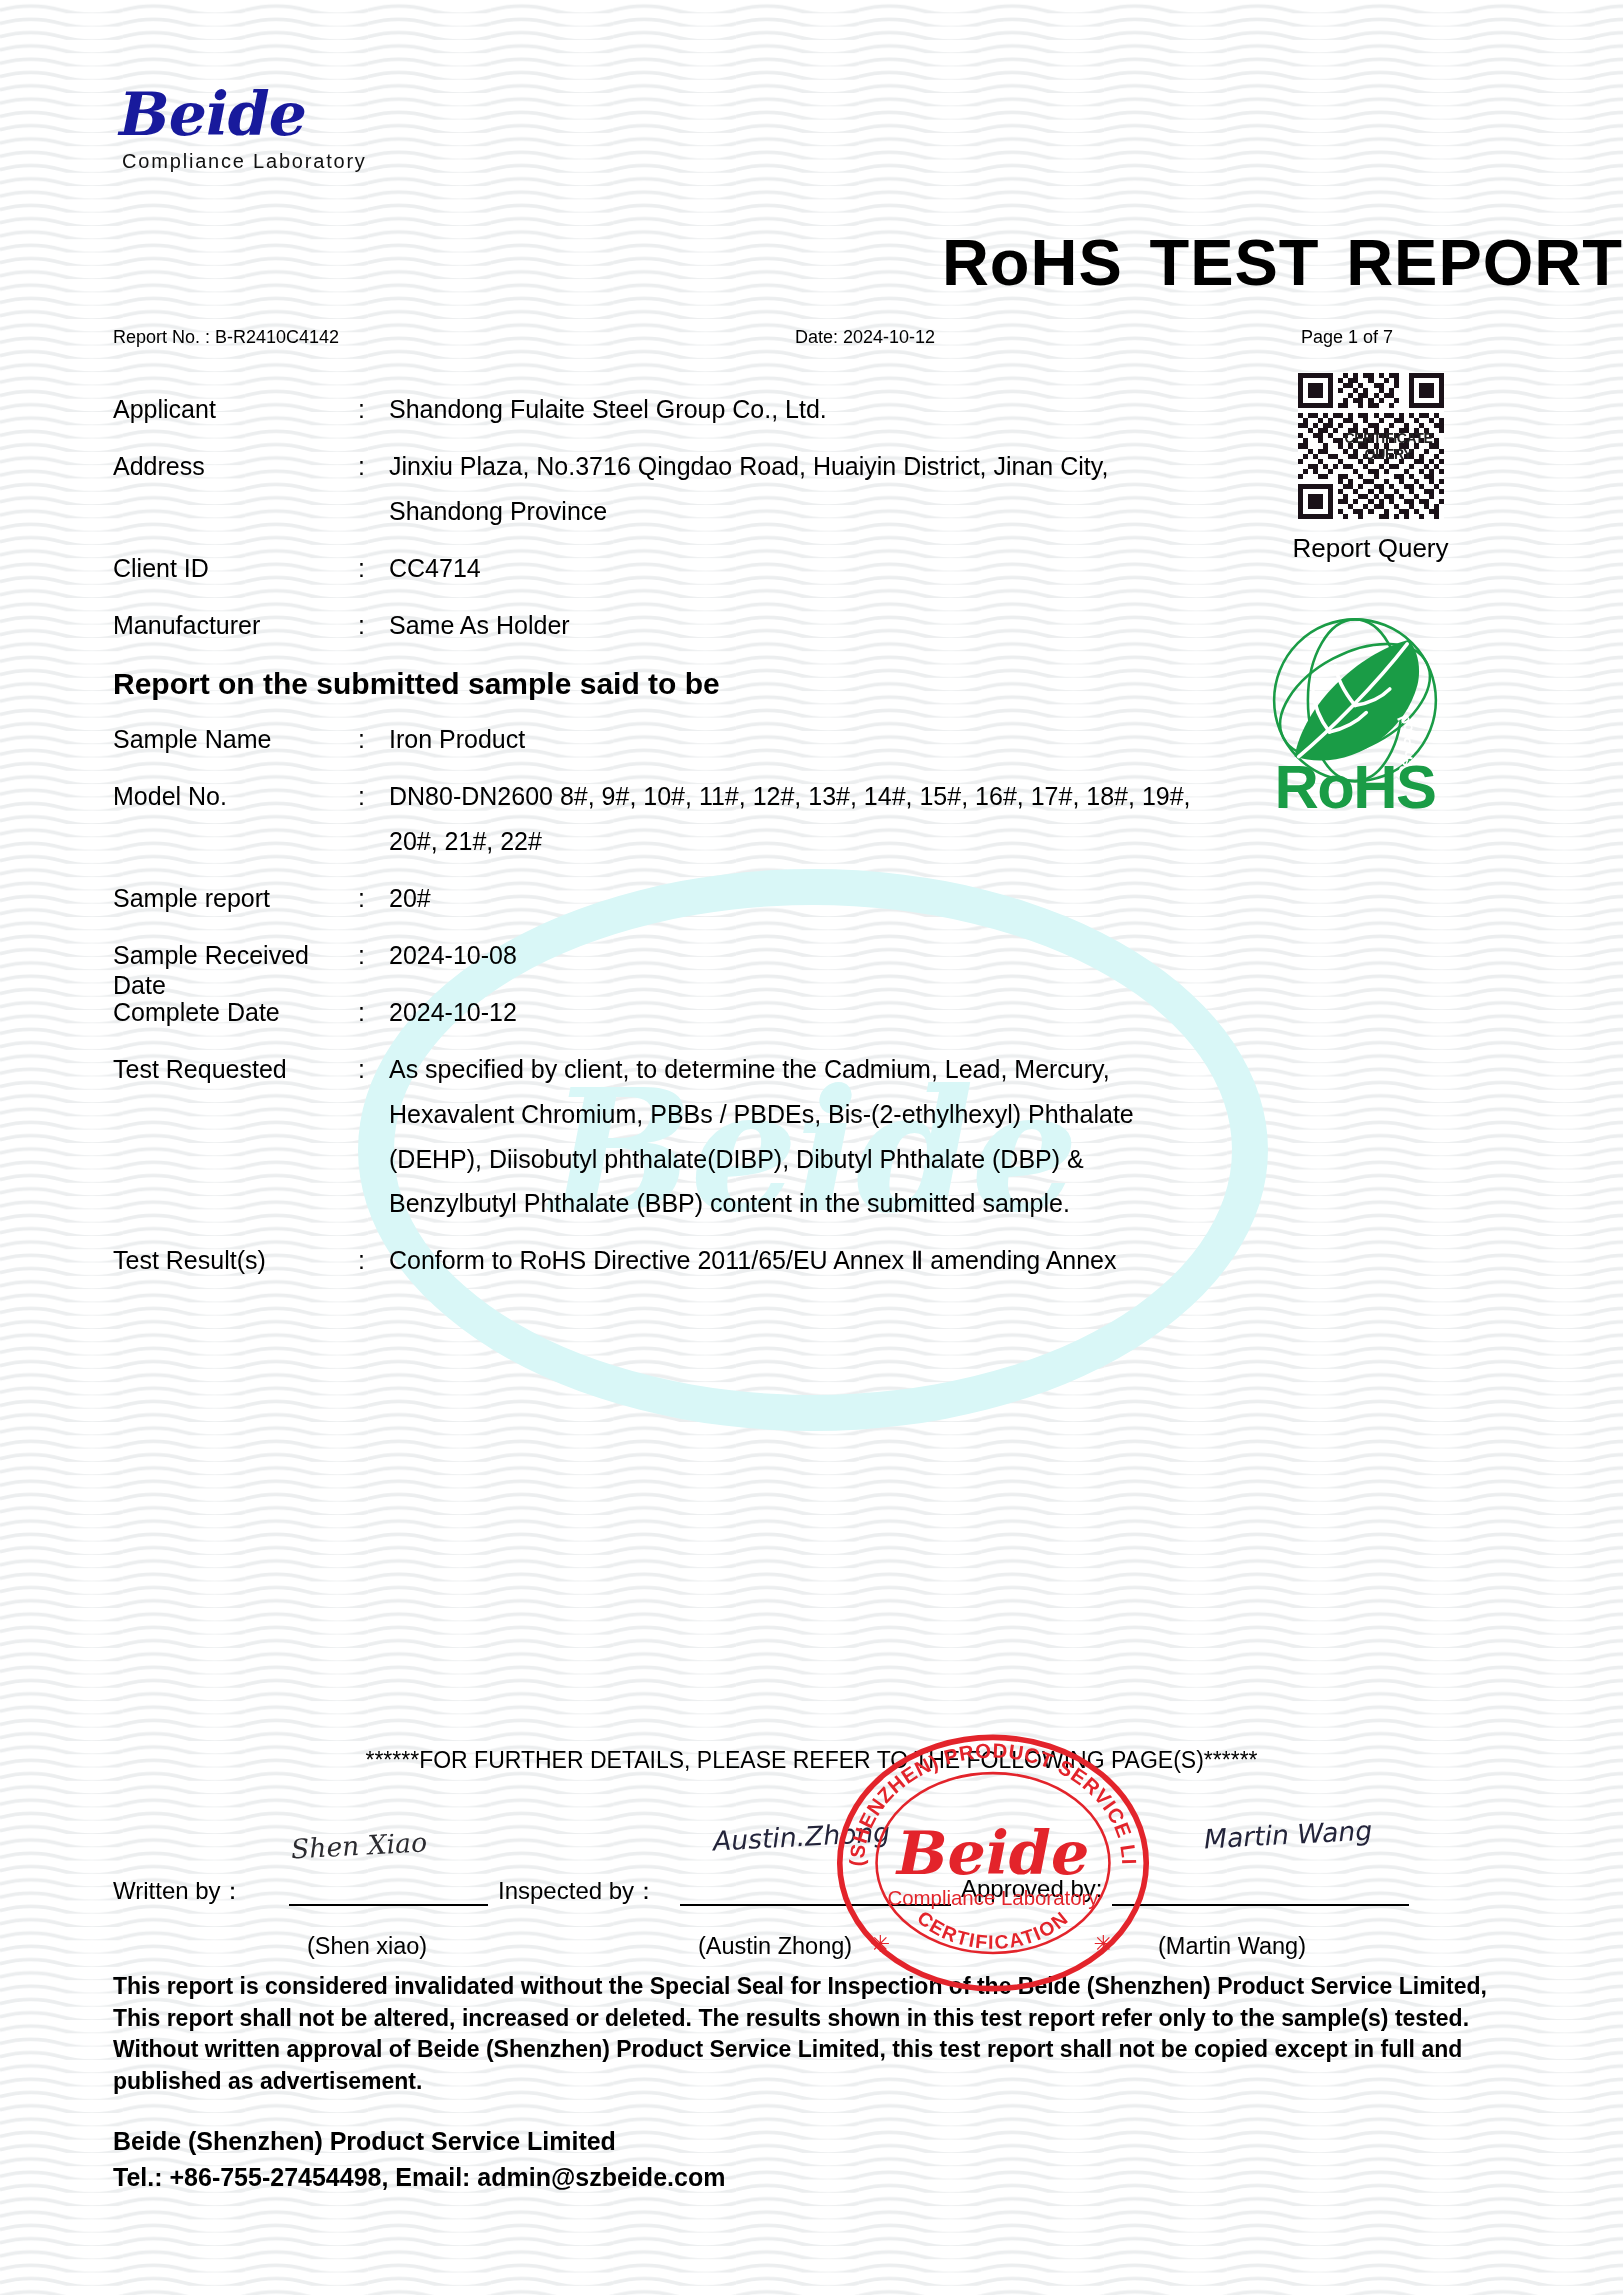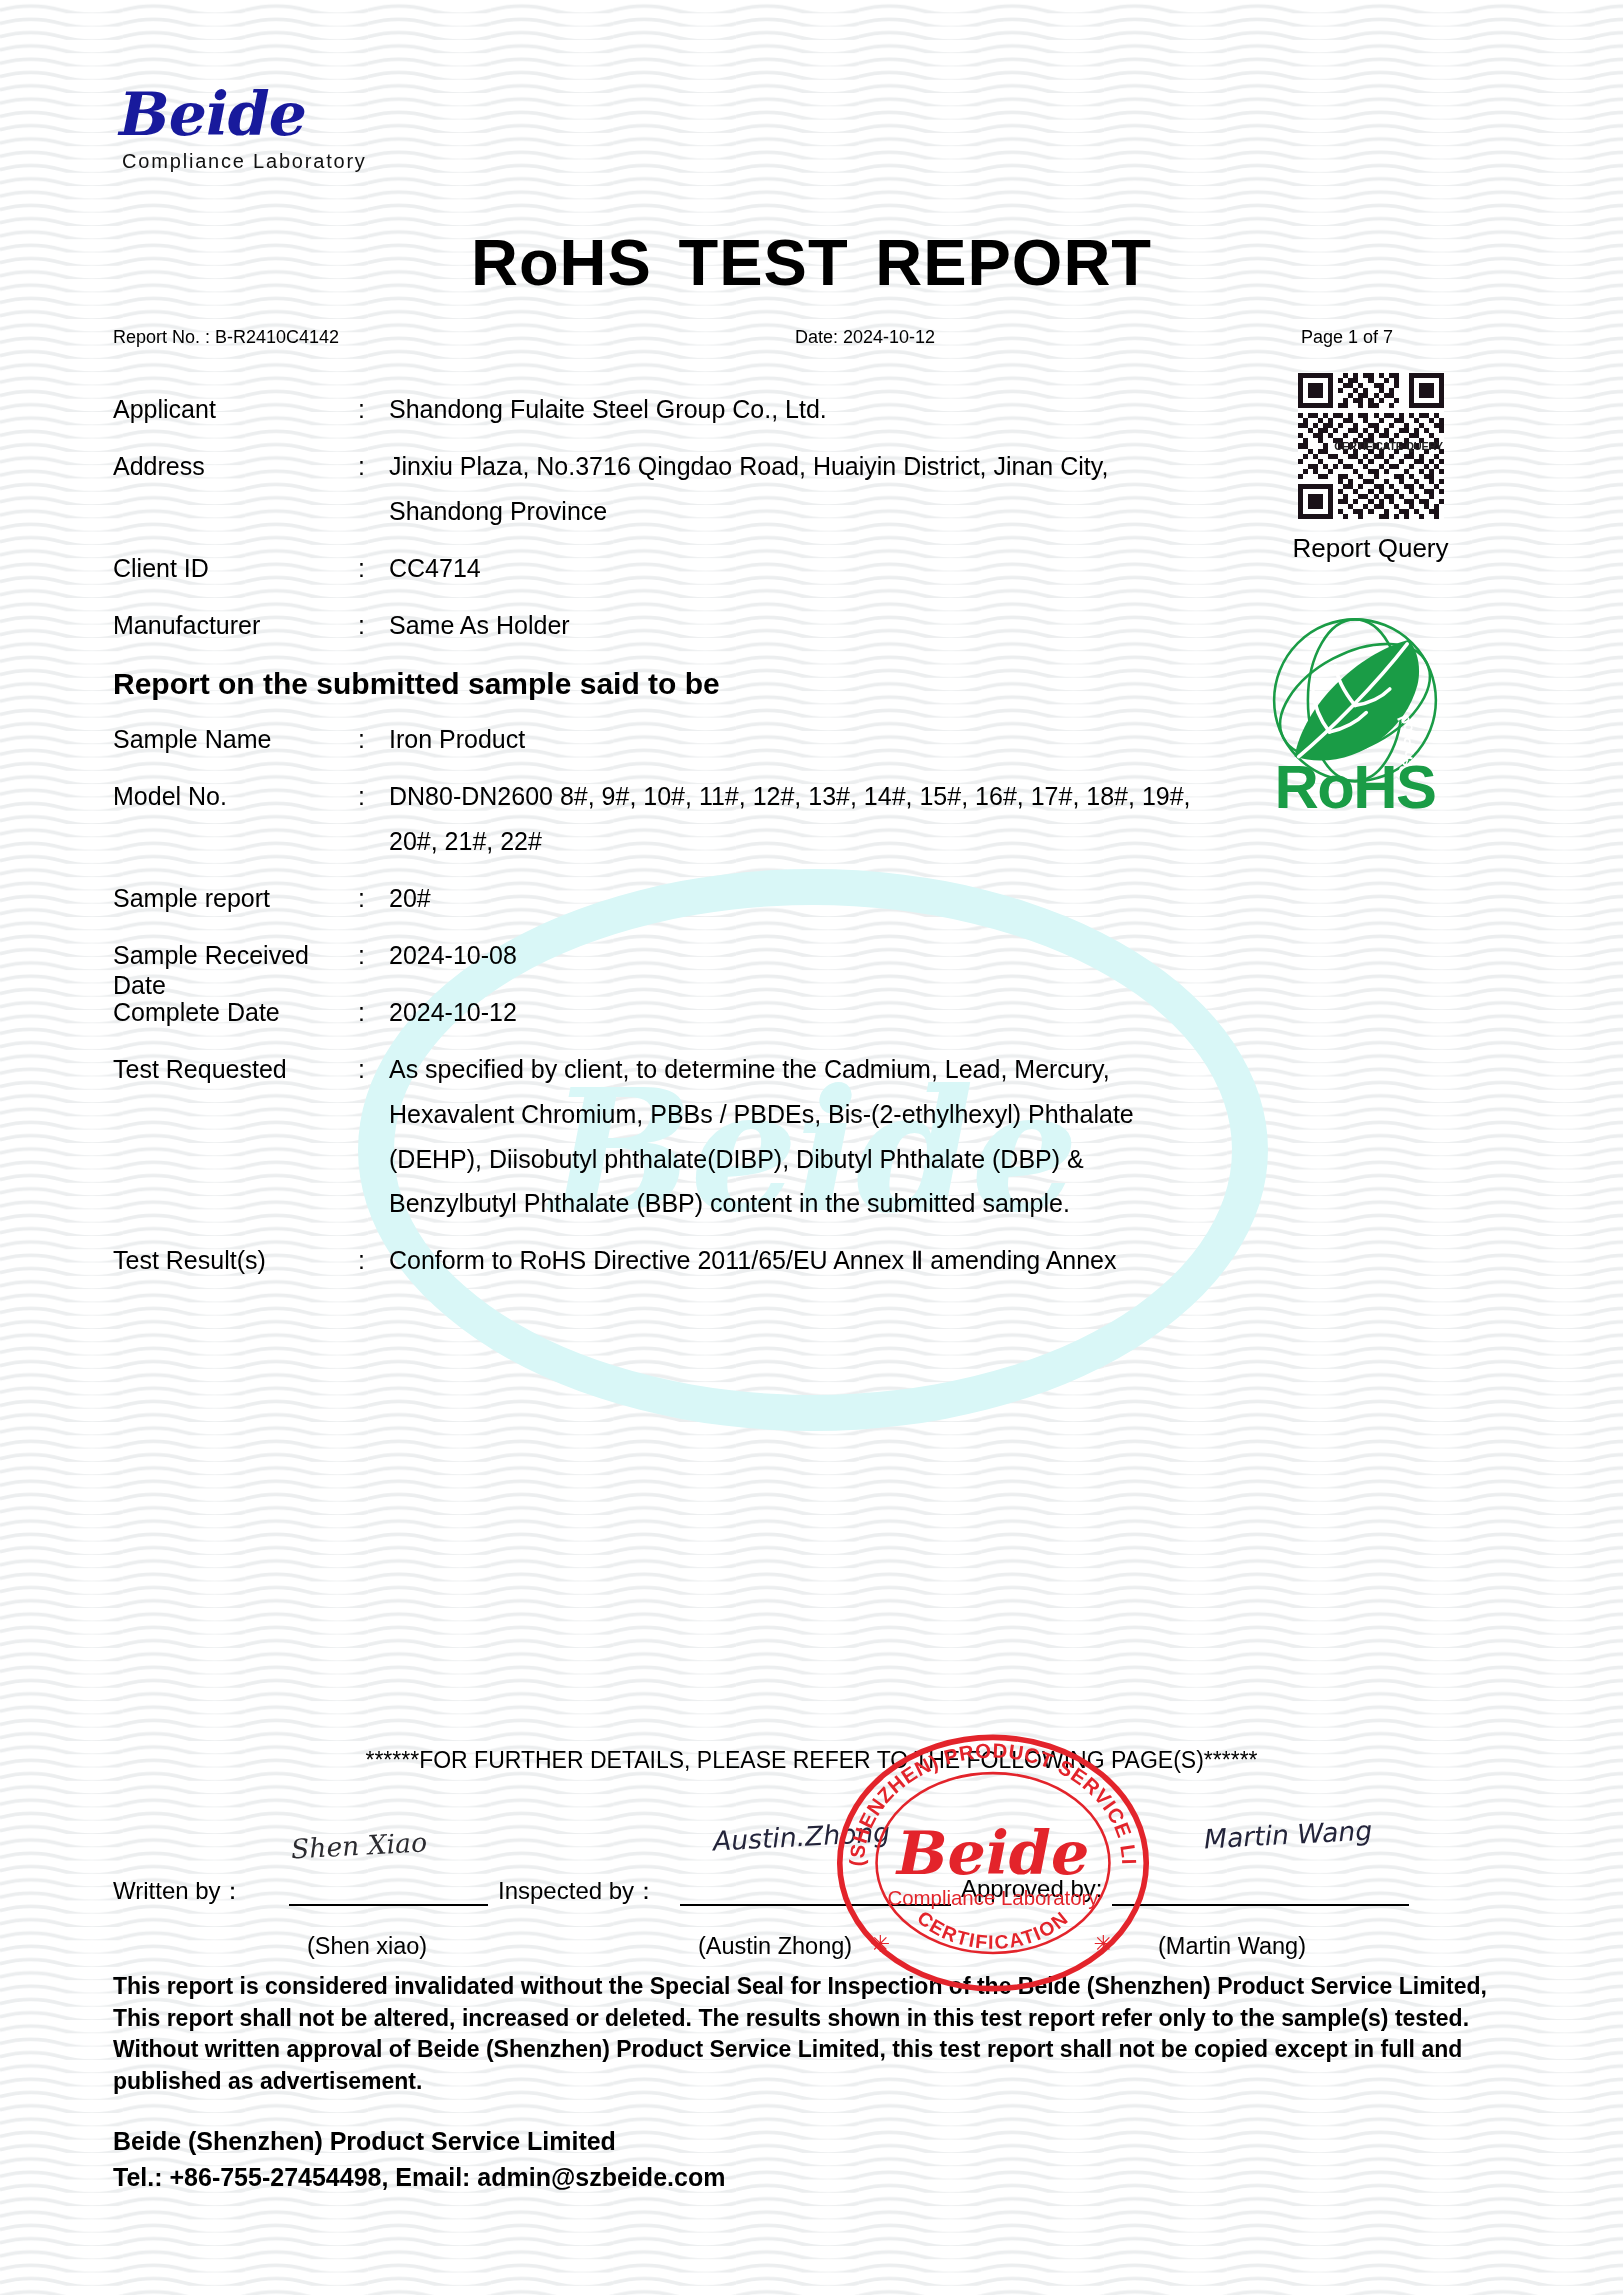--- a/index.html
+++ b/index.html
@@ -55,40 +55,40 @@
   }
   .brand-sub {
     font-family:"Liberation Sans", sans-serif;
     font-size:20px; color:#111; letter-spacing:1.8px;
     margin-top:6.1px; margin-left:3.1px;
   }
 
   
   .doc-title {
     position:absolute; left:0; right:0; top:225px;
-    text-align:center;
+    text-align:right;
     font-size:65px; font-weight:bold;
     letter-spacing:1px;
     font-family:"Liberation Sans", sans-serif;
   }
   .doc-title .sp { display:inline-block; width:26.6px; }
 
   
   .meta-row { position:absolute; left:0; right:0; top:327px; height:36px; font-size:18px; }
   .meta-report { position:absolute; left:113px; top:0; white-space:nowrap; }
   .meta-date   { position:absolute; left:795px; top:0; white-space:nowrap; }
   .meta-page   { position:absolute; left:1301px; top:0; white-space:nowrap; }
 
   
   .qr-block { position:absolute; left:1263px; top:373px; width:215px; text-align:center; }
   .qr-code { position:relative; width:146px; height:146px; margin:0 auto; }
   .qr-code svg { display:block; }
   .qr-overlay {
     position:absolute; left:0; right:0; top:50%; transform:translateY(-50%);
-    font-size:11px; font-weight:bold; color:#222; letter-spacing:-0.3px;
+    font-size:14px; font-weight:bold; color:#222; letter-spacing:-0.3px;
     text-align:center;
     padding-left:36px;
   }
   .qr-caption { margin-top:14.3px; font-size:26px; }
 
   
   .rohs-logo { position:absolute; left:1227px; top:603px; width:256px; height:215px; }
   .rohs-logo svg { display:block; width:100%; height:100%; }
 
   

